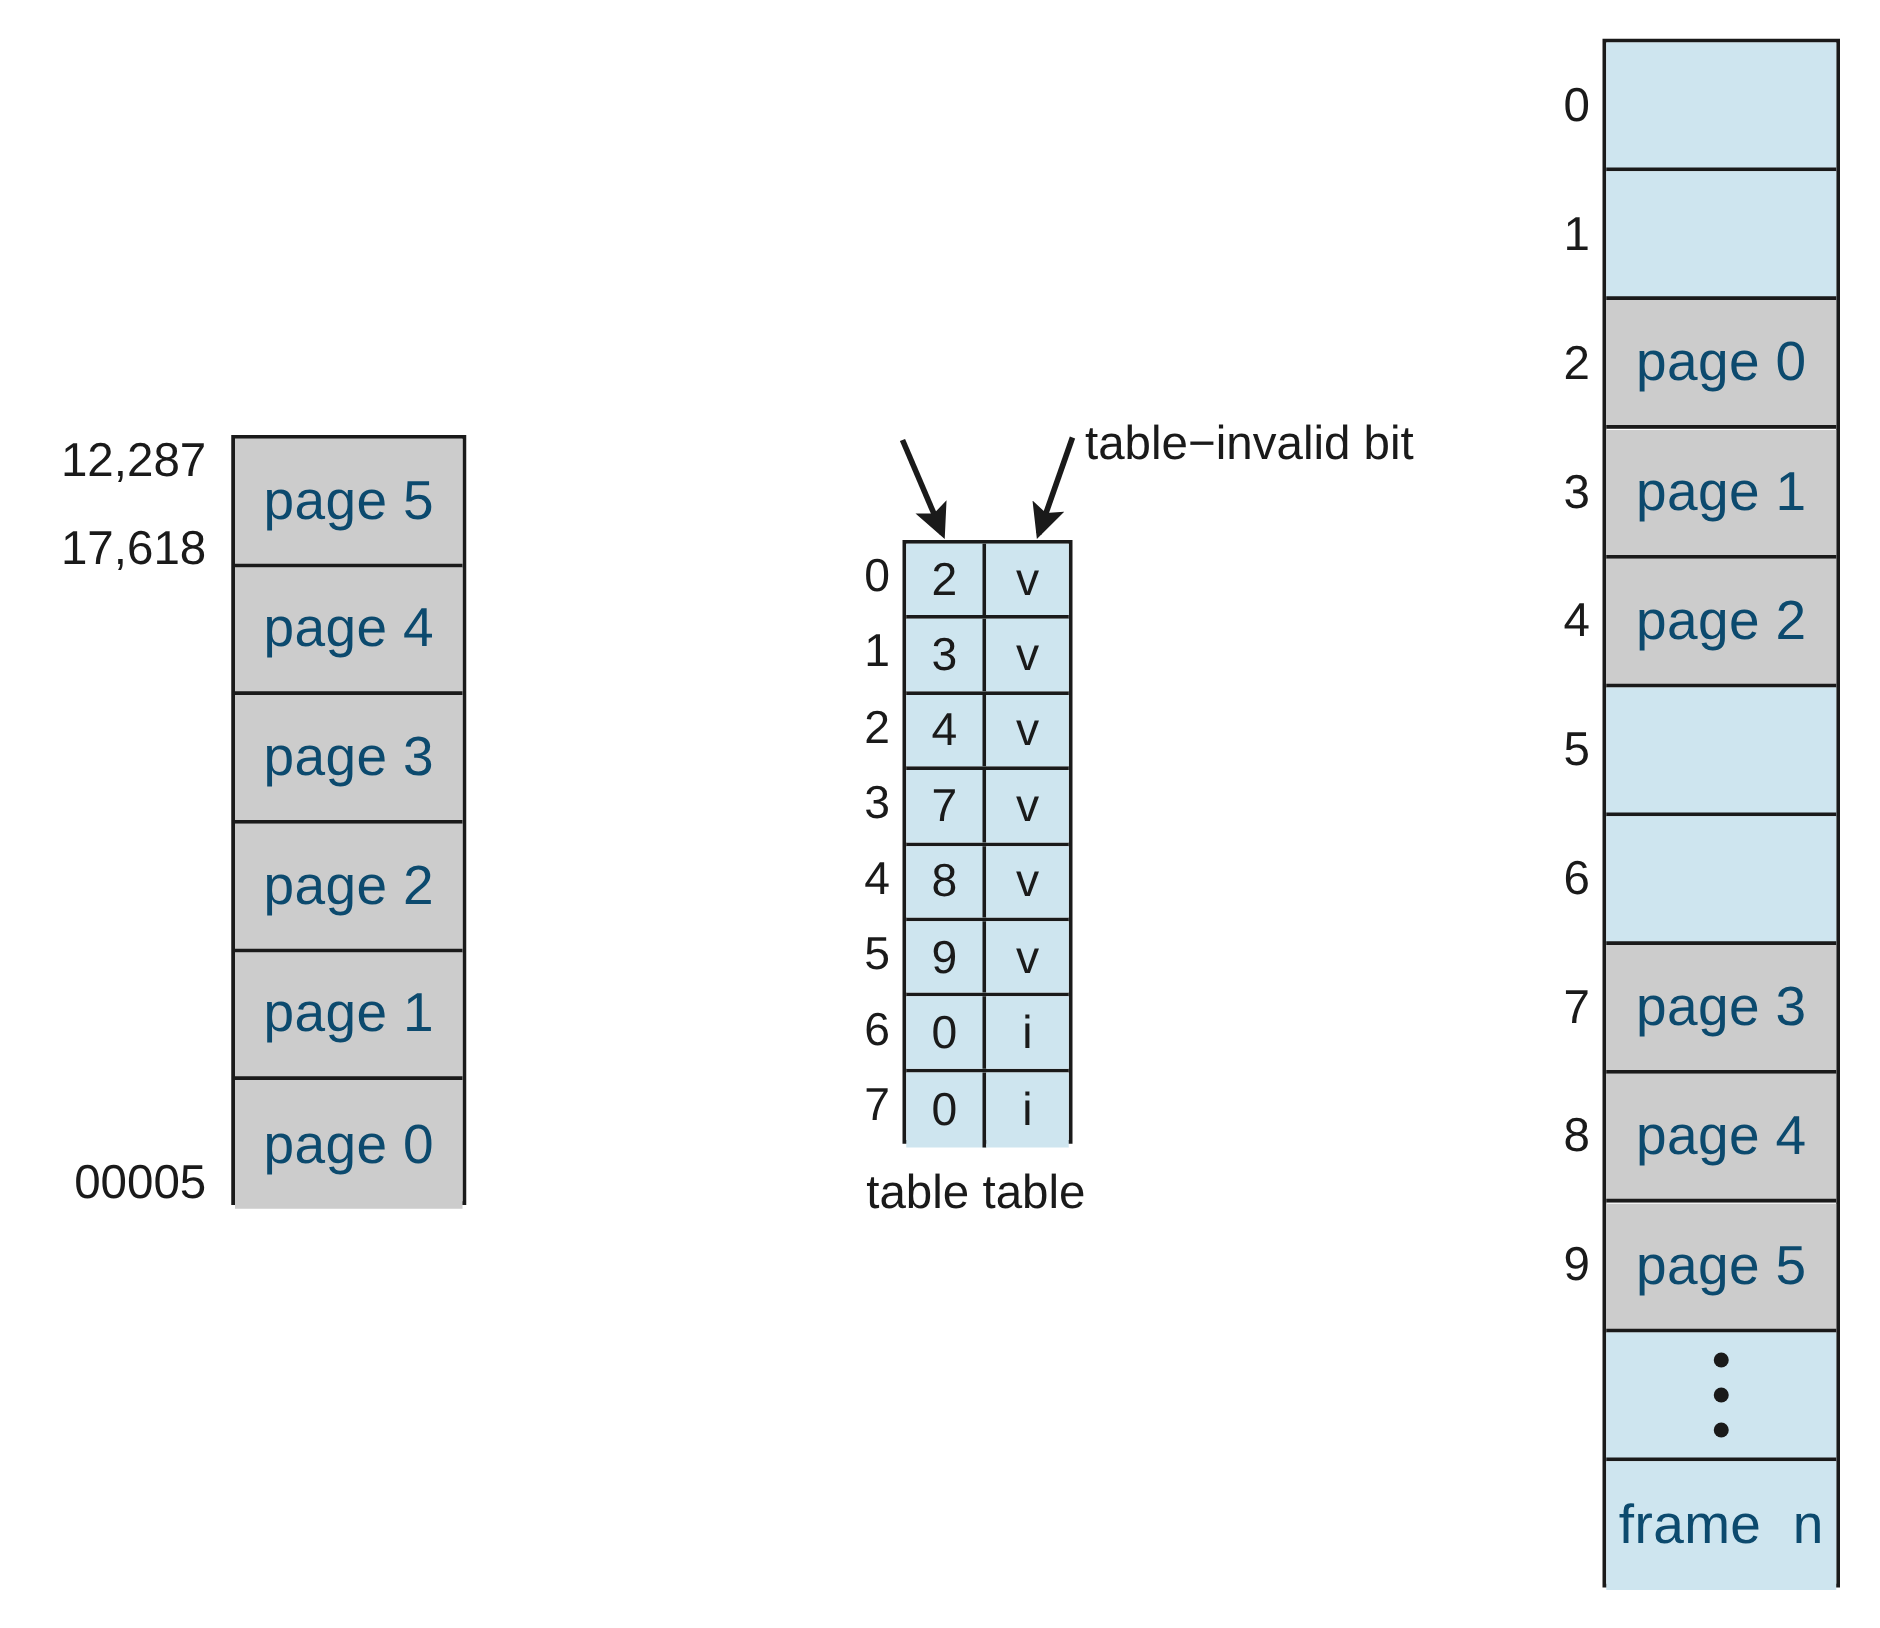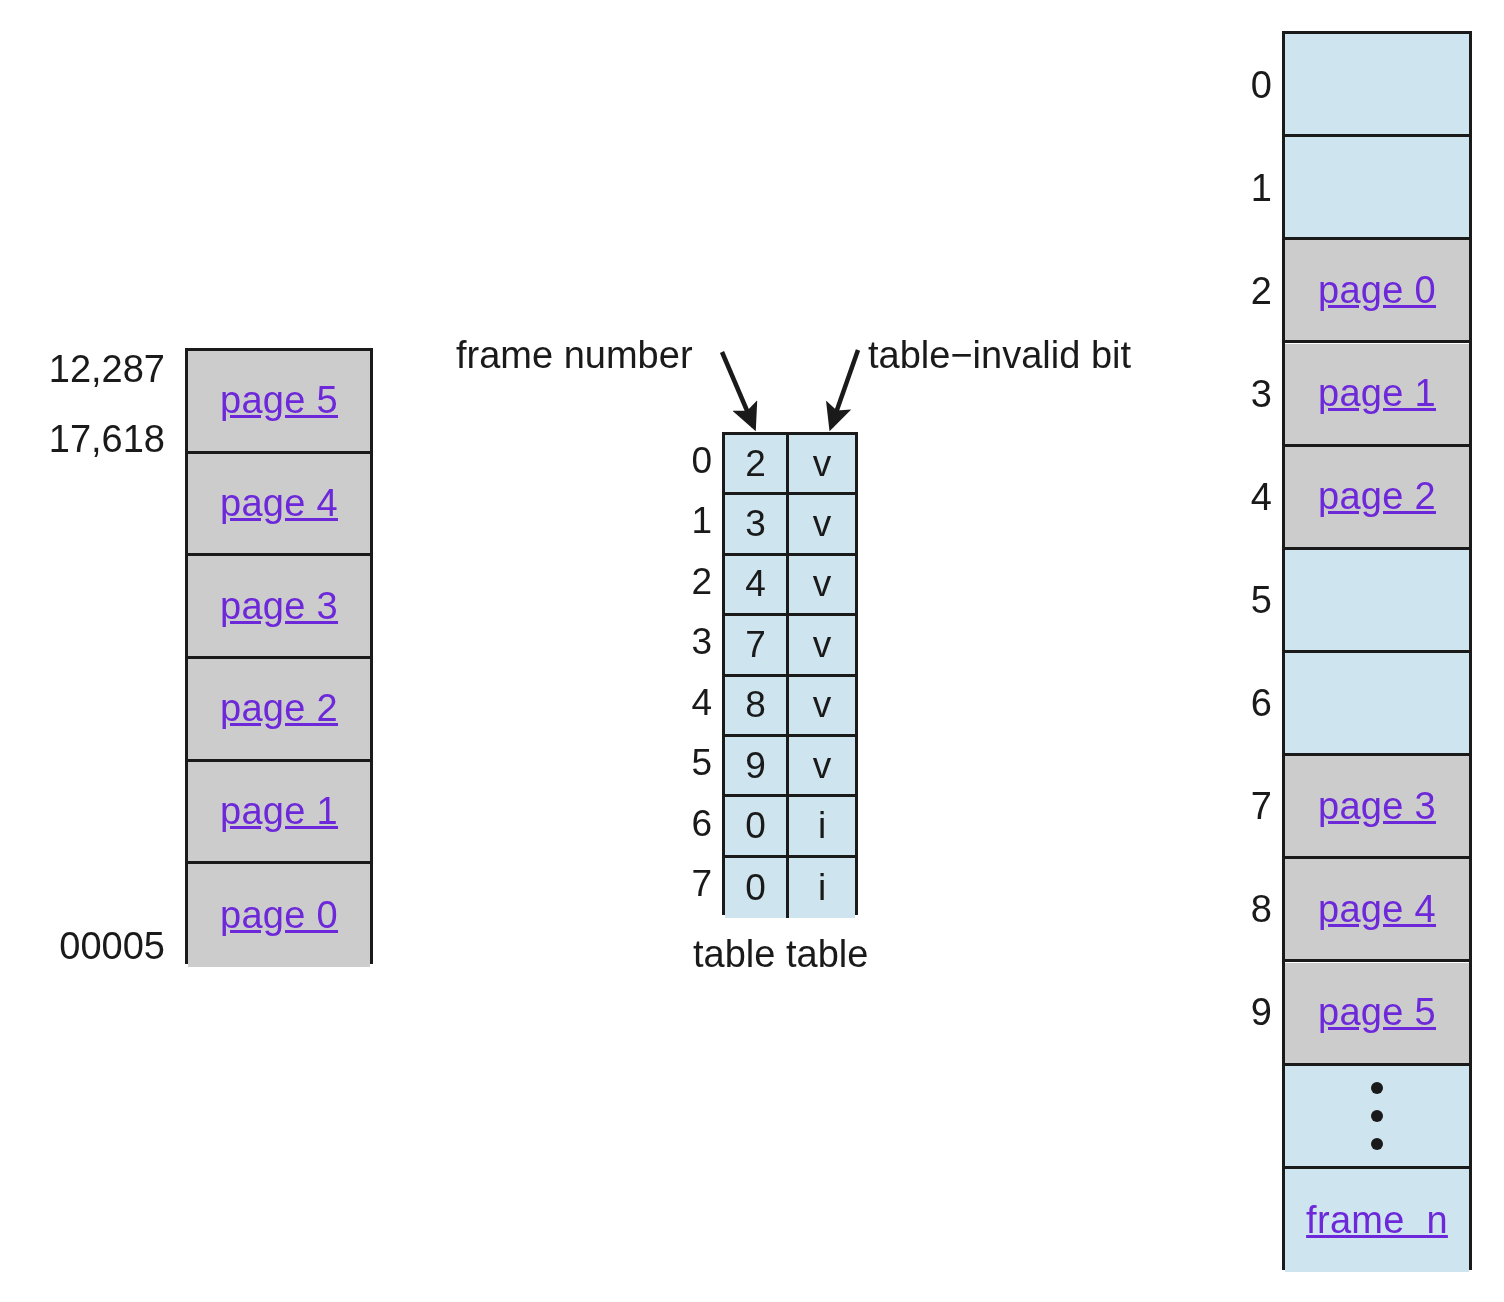--- a/index.html
+++ b/index.html
@@ -25,25 +25,24 @@
     border: 3px solid #1a1a1a;
     background: #ffffff;
   }
   .mem-cell {
     position: absolute;
     box-sizing: border-box;
     display: flex;
     align-items: center;
     justify-content: center;
     border-bottom: 3px solid #1a1a1a;
-    font-size: 38px;
+    font-size: 44px;
     letter-spacing: 0.3px;
-    color: #6d28d9;
+    color: #0c4a6e;
     white-space: pre;
-    text-decoration: underline;
   }
   .mem-cell.last { border-bottom: none; }
   .fill-gray { background: #cccccc; }
   .fill-blue { background: #cee5ef; }
 
   
   #virtual-memory {
     left: 185px;
     top: 348px;
     width: 188px;
@@ -166,21 +165,20 @@
 
   <div class="mem-box" id="virtual-memory">
     <div class="mem-cell fill-gray" style="top:0px;">page 5</div>
     <div class="mem-cell fill-gray" style="top:102.67px;">page 4</div>
     <div class="mem-cell fill-gray" style="top:205.33px;">page 3</div>
     <div class="mem-cell fill-gray" style="top:308px;">page 2</div>
     <div class="mem-cell fill-gray" style="top:410.67px;">page 1</div>
     <div class="mem-cell fill-gray last" style="top:513.33px;">page 0</div>
   </div>
 
-  <div class="annot" style="left:456px; top:334px;">frame number</div>
   <div class="annot" style="left:868px; top:334px;">table−invalid bit</div>
 
   <svg class="arrows" viewBox="0 0 1504 1302">
     <defs>
       <marker id="ah" markerWidth="9" markerHeight="9" refX="5.2" refY="3" orient="auto" markerUnits="strokeWidth">
         <path d="M0,0 L6.2,3 L0,6 L1.3,3 z" fill="#1a1a1a"></path>
       </marker>
     </defs>
     <line x1="722" y1="352" x2="754" y2="427" stroke="#1a1a1a" stroke-width="4.5" marker-end="url(#ah)"></line>
     <line x1="858" y1="350" x2="831" y2="427" stroke="#1a1a1a" stroke-width="4.5" marker-end="url(#ah)"></line>

